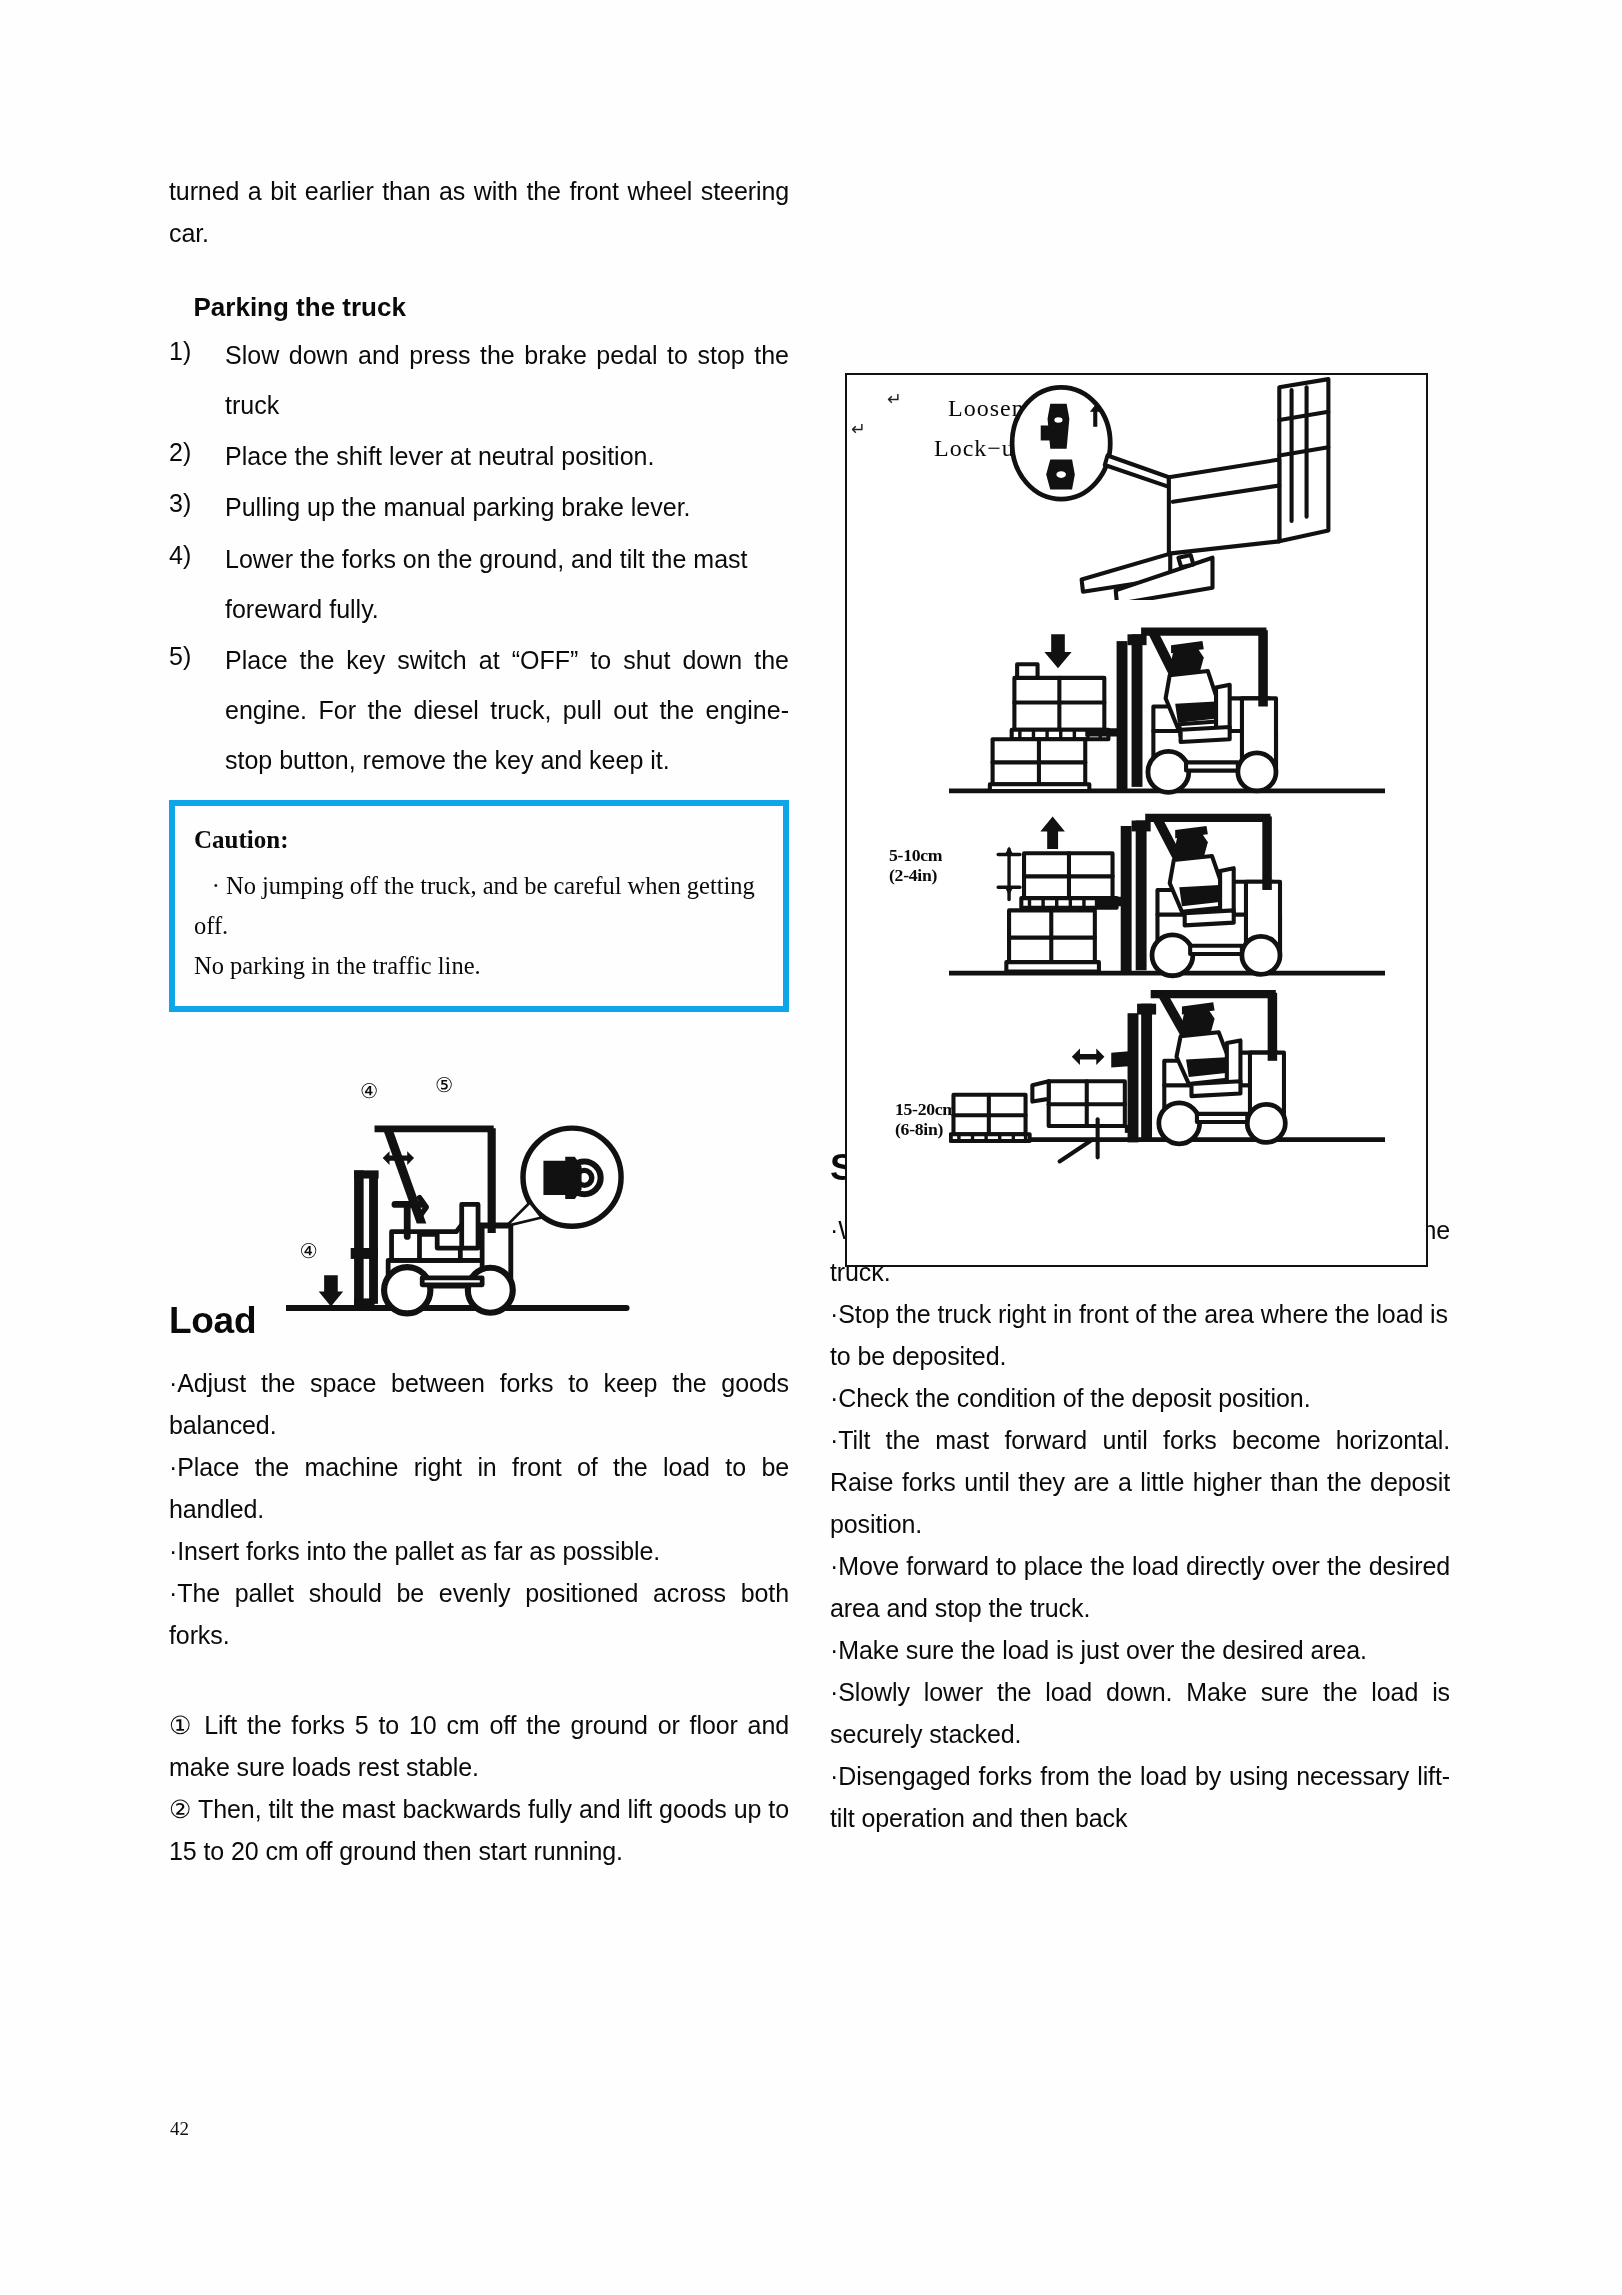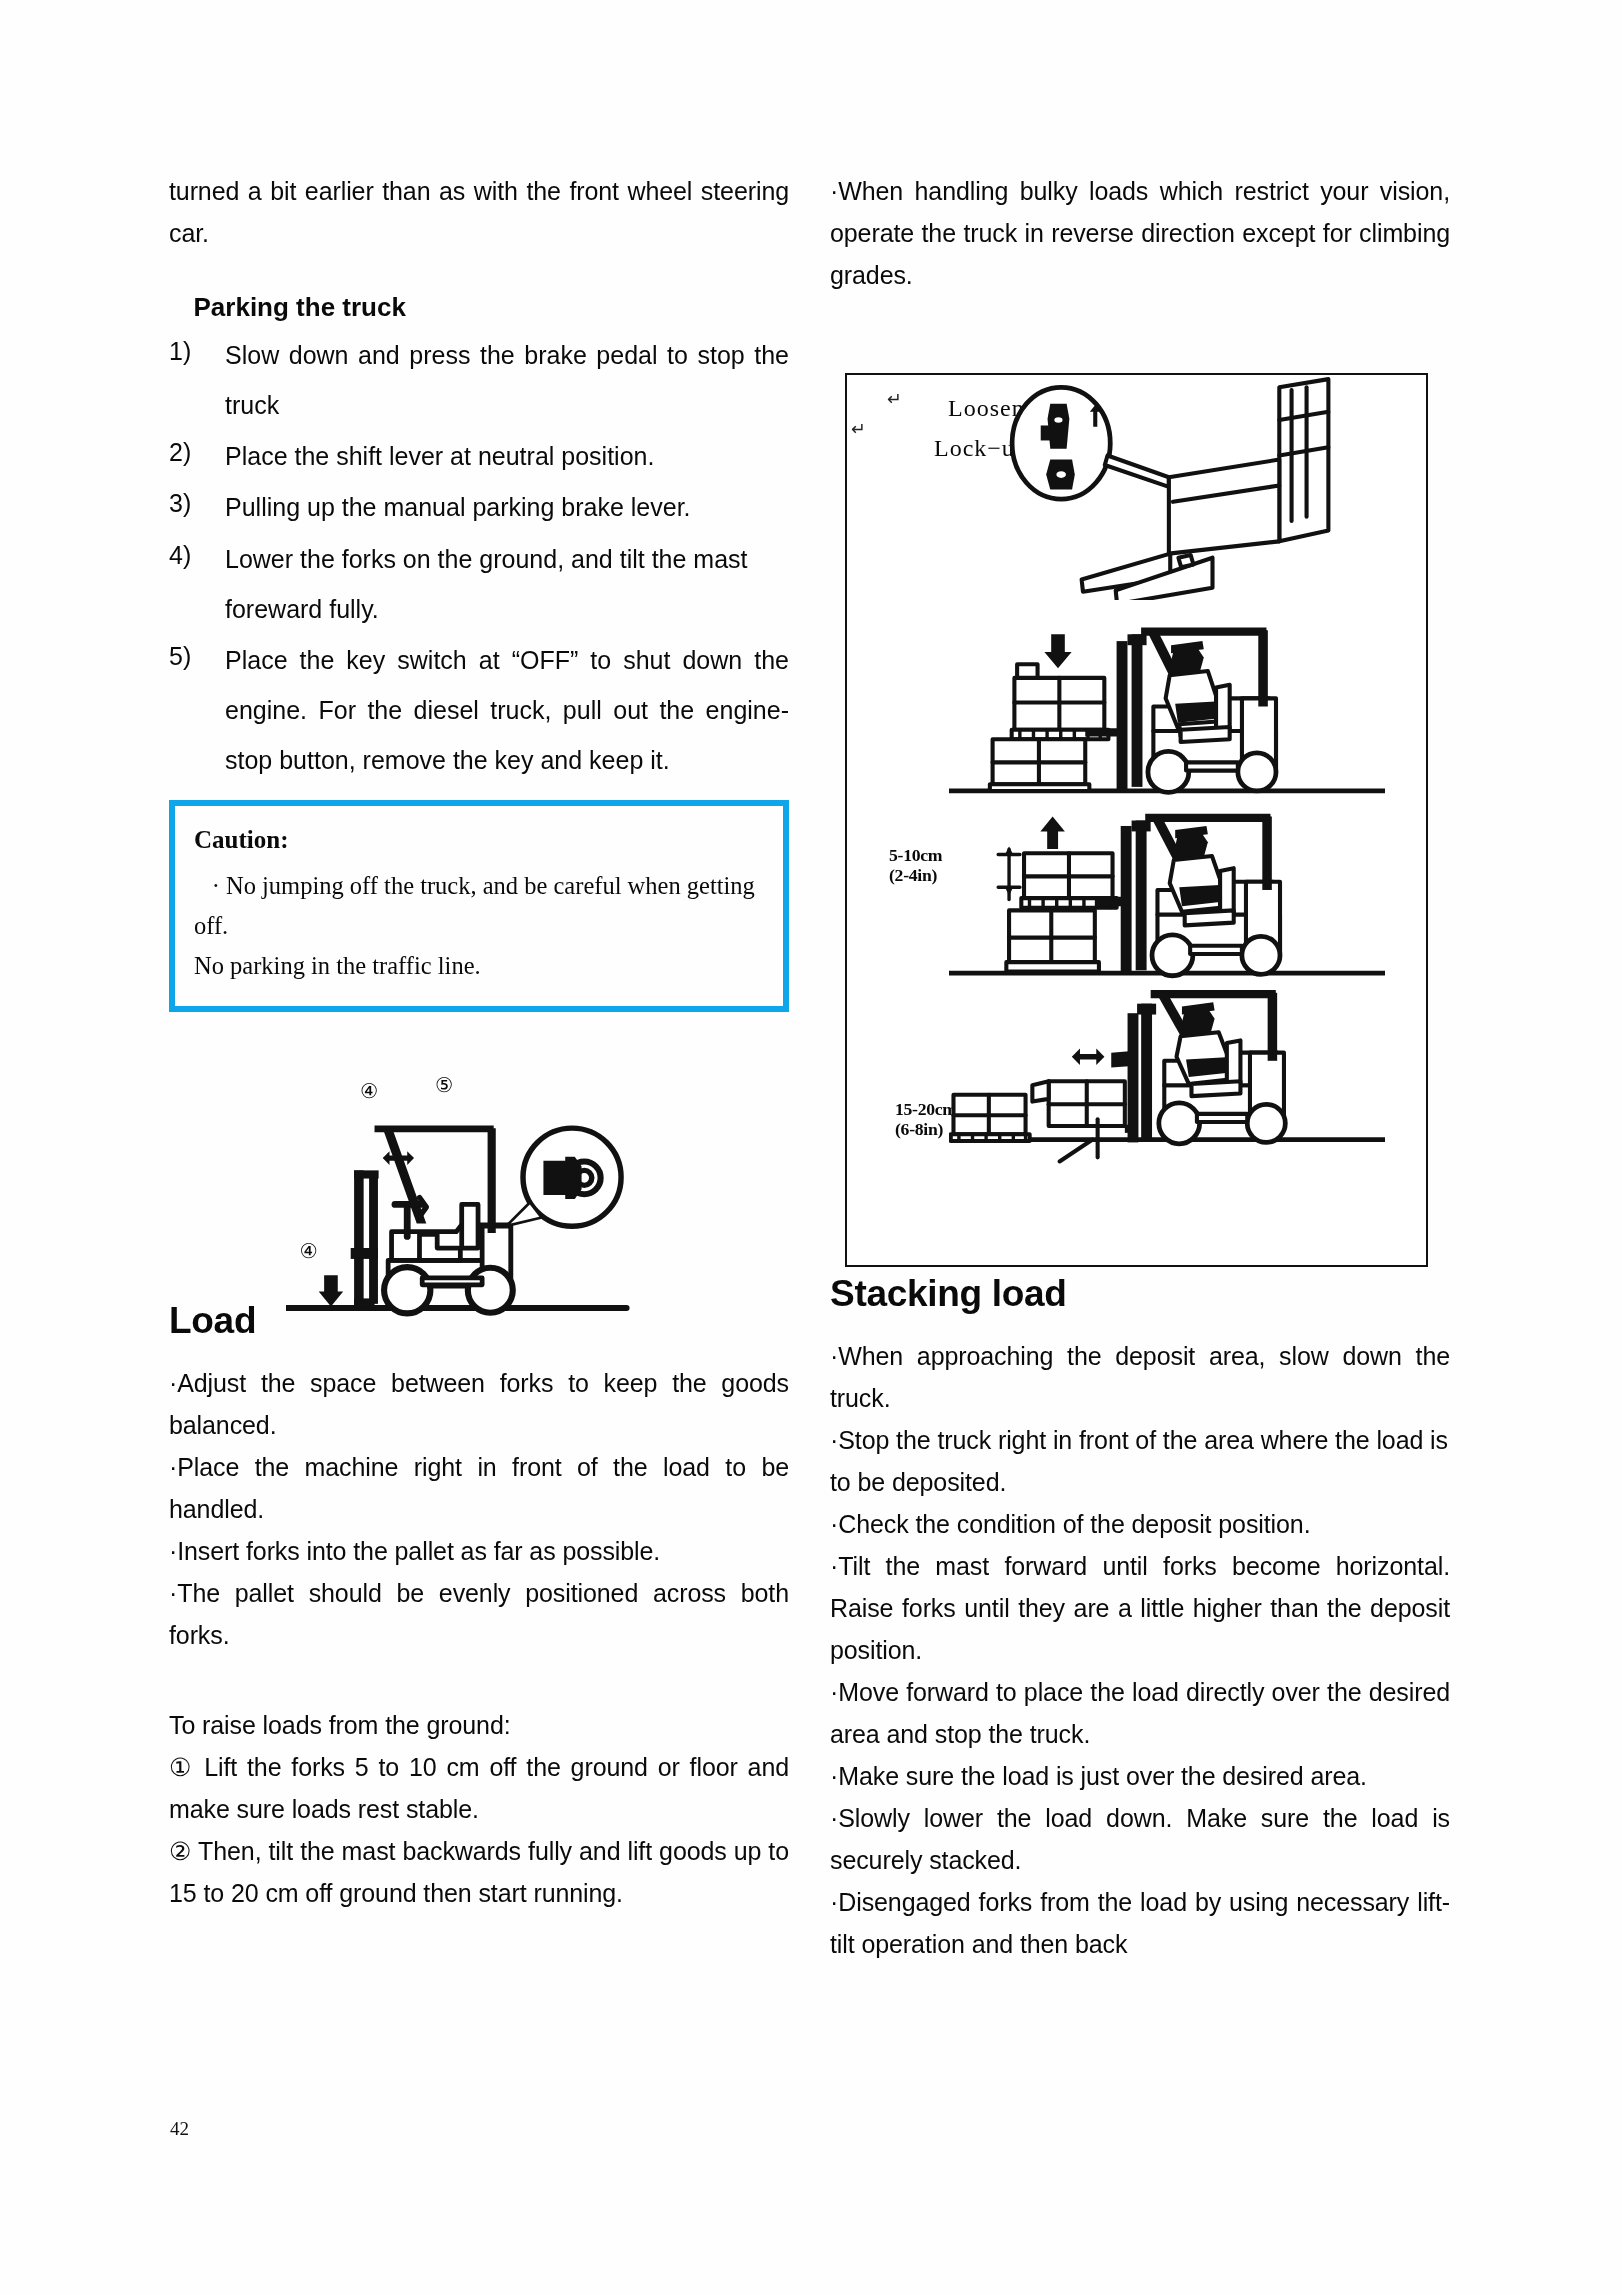--- a/index.html
+++ b/index.html
@@ -218,21 +218,20 @@
 
     <div class="gap-sm"></div>
 
     <p class="para">·Adjust the space between forks to keep the goods balanced.</p>
     <p class="para">·Place the machine right in front of the load to be handled.</p>
     <p class="para nojust">·Insert forks into the pallet as far as possible.</p>
     <p class="para">·The pallet should be evenly positioned across both forks.</p>
 
     <div class="gap-lg"></div>
 
-    <p class="para nojust">To raise loads from the ground:</p>
     <p class="para">① Lift the forks 5 to 10 cm off the ground or floor and make sure loads rest stable.</p>
     <p class="para">② Then, tilt the mast backwards fully and lift goods up to 15 to 20 cm off ground then start running.</p>
   </div>
 
   <div class="left-fig">
     <svg width="395" height="252" viewBox="0 0 580 370">
       <g fill="none" stroke="#111" stroke-width="7" stroke-linejoin="round" stroke-linecap="round">
 
         <line x1="0" y1="320" x2="500" y2="320" stroke-width="9"></line>
 
@@ -284,21 +283,20 @@
         <circle cx="438" cy="129" r="11" fill="none" stroke="#111" stroke-width="8"></circle>
       </g>
     </svg>
 
     <span class="circ-num" style="left:74px; top:-9.5px;">④</span>
     <span class="circ-num" style="left:149px; top:-15px;">⑤</span>
     <span class="circ-num" style="left:13.6px; top:151px;">④</span>
   </div>
 
   <div class="col-right">
-    <p class="para">·When handling bulky loads which restrict your vision, operate the truck in reverse direction except   for climbing grades.</p>
 
     <div style="height:975px"></div>
 
     <div class="big-head">Stacking load</div>
 
     <div class="gap-sm"></div>
 
     <p class="para">·When approaching the deposit area, slow down the   truck.</p>
     <p class="para nojust">·Stop the truck right in front of the area where the load is to be deposited.</p>
     <p class="para nojust">·Check the condition of the deposit position.</p>

